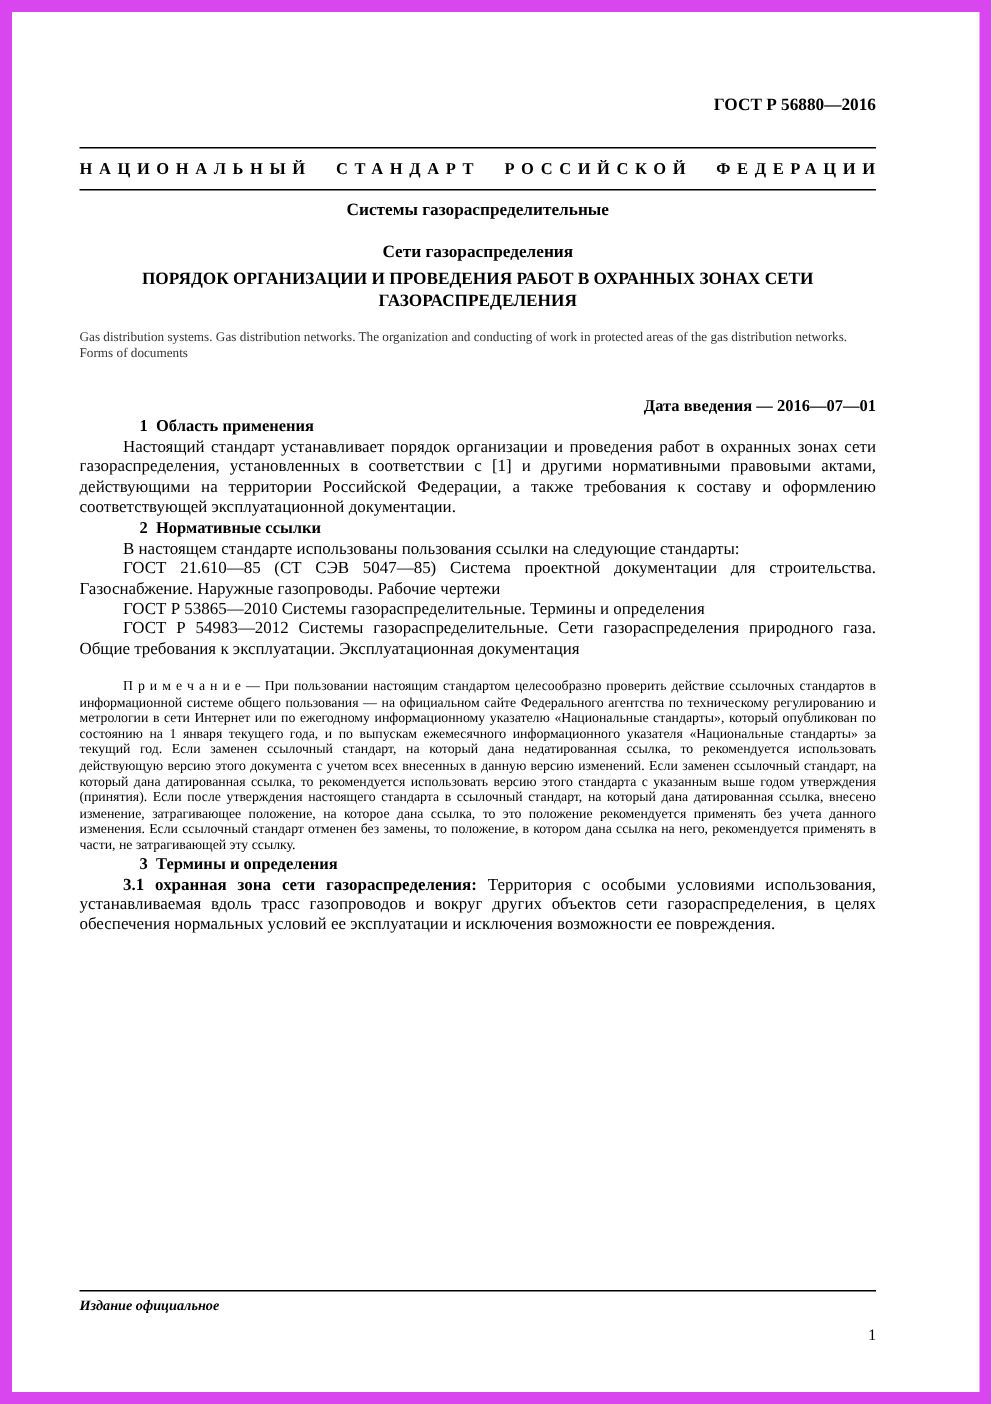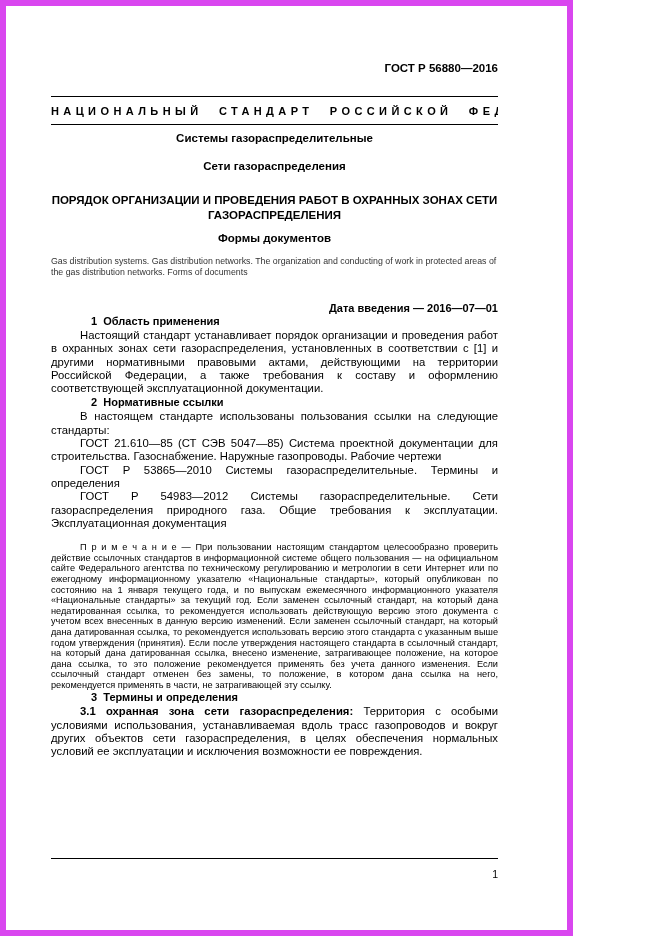--- a/index.html
+++ b/index.html
@@ -1,23 +1,23 @@
 <!DOCTYPE html>
 <html><head>
 <meta charset="utf-8">
 <style>
   html, body { margin: 0; padding: 0; background: #ffffff; }
   .page {
     position: relative;
-    width: 573px;
+    width: 661px;
     height: 936px;
     box-sizing: border-box;
     background: #ffffff;
-    border: 6px solid #d946ef;
-    font-family: Liberation Sans, sans-serif;
+    border: 8px solid #d946ef;
+    font-family: Liberation Serif, serif;
     color: #000000;
     overflow: hidden;
   }
   .content { padding: 0 69px 0 45px; }
 
   .doc-number {
     margin-top: 56px;
     text-align: right;
     font-weight: bold;
     font-size: 11.5px;
@@ -37,21 +37,21 @@
   }
   .subtitle {
     text-align: center;
     font-weight: bold;
     font-size: 11.5px;
     line-height: 13px;
   }
   .t-system  { margin-top: 7px; }
   .t-network { margin-top: 15px; }
   .t-main {
-    margin-top: 20px;
+    margin-top: 4px;
     max-width: 470px;
     margin-left: auto;
     margin-right: auto;
     line-height: 14.5px;
   }
   .t-forms { margin-top: 10px; }
   .t-english {
     margin-top: 11px;
     text-align: left;
     font-size: 8.8px;
@@ -120,21 +120,20 @@
 <div class="page">
   <div class="content">
 
     <div class="doc-number">ГОСТ Р 56880—2016</div>
 
     <div class="banner">НАЦИОНАЛЬНЫЙ СТАНДАРТ РОССИЙСКОЙ ФЕДЕРАЦИИ</div>
 
     <div class="subtitle t-system">Системы газораспределительные</div>
     <div class="subtitle t-network">Сети газораспределения</div>
     <div class="subtitle t-main">ПОРЯДОК ОРГАНИЗАЦИИ И ПРОВЕДЕНИЯ РАБОТ В ОХРАННЫХ ЗОНАХ СЕТИ ГАЗОРАСПРЕДЕЛЕНИЯ</div>
-    <div class="subtitle t-forms">Формы документов</div>
     <div class="t-english">Gas distribution systems. Gas distribution networks. The organization and conducting of work in protected areas of the gas distribution networks. Forms of documents</div>
 
     <div class="intro-date">Дата введения — 2016—07—01</div>
 
     <h2 class="sec sec1">1&nbsp;&nbsp;Область применения</h2>
     <p class="body mt14">Настоящий стандарт устанавливает порядок организации и проведения работ в охранных зонах сети газораспределения, установленных в соответствии с [1] и другими нормативными правовыми актами, действующими на территории Российской Федерации, а также требования к составу и оформлению соответствующей эксплуатационной документации.</p>
 
     <h2 class="sec sec2">2&nbsp;&nbsp;Нормативные ссылки</h2>
     <p class="body mt12">В настоящем стандарте использованы пользования ссылки на следующие стандарты:</p>
     <p class="body">ГОСТ 21.610—85 (СТ СЭВ 5047—85) Система проектной документации для строительства. Газоснабжение. Наружные газопроводы. Рабочие чертежи</p>
@@ -142,15 +141,16 @@
     <p class="body">ГОСТ Р 54983—2012 Системы газораспределительные. Сети газораспределения природного газа. Общие требования к эксплуатации. Эксплуатационная документация</p>
 
     <p class="note"><span>П р и м е ч а н и е — </span><span>При пользовании настоящим стандартом целесообразно проверить действие ссылочных стандартов в информационной системе общего пользования — на официальном сайте Федерального агентства по техническому регулированию и метрологии в сети Интернет или по ежегодному информационному указателю «Национальные стандарты», который опубликован по состоянию на 1 января текущего года, и по выпускам ежемесячного информационного указателя «Национальные стандарты» за текущий год. Если заменен ссылочный стандарт, на который дана недатированная ссылка, то рекомендуется использовать действующую версию этого документа с учетом всех внесенных в данную версию изменений. Если заменен ссылочный стандарт, на который дана датированная ссылка, то рекомендуется использовать версию этого стандарта с указанным выше годом утверждения (принятия). Если после утверждения настоящего стандарта в ссылочный стандарт, на который дана датированная ссылка, внесено изменение, затрагивающее положение, на которое дана ссылка, то это положение рекомендуется применять без учета данного изменения. Если ссылочный стандарт отменен без замены, то положение, в котором дана ссылка на него, рекомендуется применять в части, не затрагивающей эту ссылку.</span></p>
 
     <h2 class="sec sec3">3&nbsp;&nbsp;Термины и определения</h2>
     <p class="body"><b>3.1</b> <b>охранная зона сети газораспределения:</b> <span>Территория с особыми условиями использования, устанавливаемая вдоль трасс газопроводов и вокруг других объектов сети газораспределения, в целях обеспечения нормальных условий ее эксплуатации и исключения возможности ее повреждения.</span></p>
 
   </div>
 
   <div class="footer">
+    <div class="edition">Издание официальное</div>
     <div class="page-num">1</div>
   </div>
 </div>
 
 </body></html>

